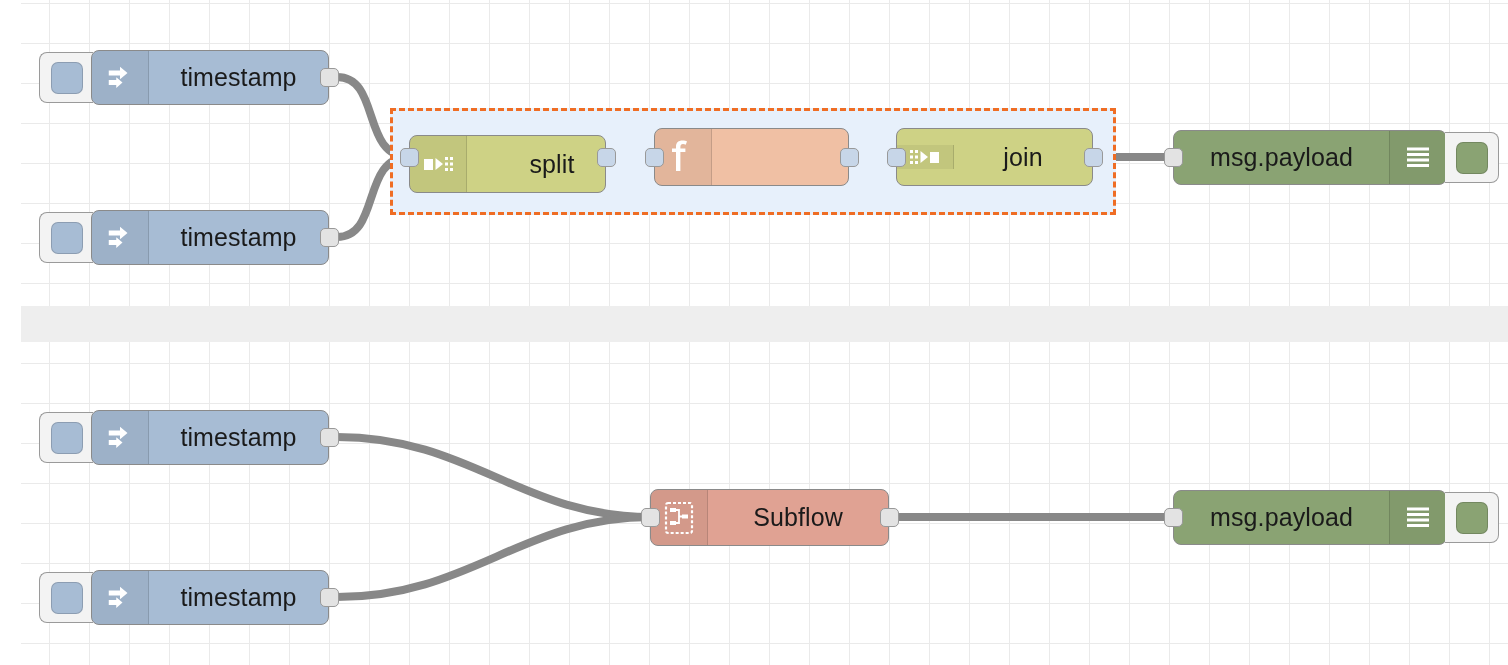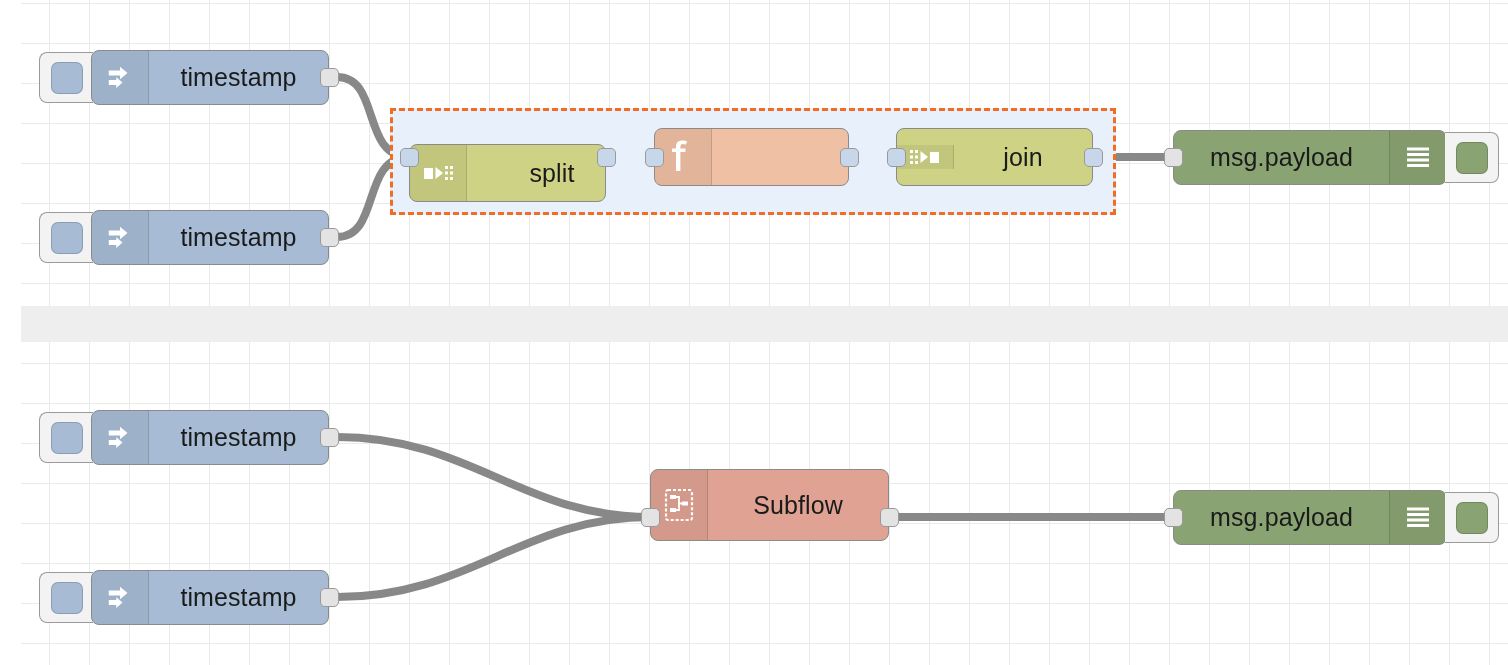--- a/index.html
+++ b/index.html
@@ -191,21 +191,21 @@
   <div class="node n-inject" style="left:70px; top:210px; width:238px; height:55px;">
     <span class="icon-cell">
       <svg class="icn" width="30" height="30" viewBox="0 0 24 24">
         <path fill="#ffffff" d="M3 6 h9 V3 l6 5 -6 5 v-3 H3 z M3 13.5 h6 v-2.2 l5 4.3 -5 4.3 V17.5 H3 z"></path>
       </svg>
     </span>
     <span class="label">timestamp</span>
   </div>
   <div class="port" style="left:299px; top:228px;"></div>
 
-  <div class="node n-split" style="left:388px; top:144px; width:197px; height:58px;gap:32px;">
+  <div class="node n-split" style="left:388px; top:135px; width:197px; height:58px;gap:32px;">
     <span class="icon-cell">
       <svg class="icn" width="32" height="24" viewBox="0 0 32 24">
         <rect x="2" y="7" width="9" height="11" fill="#ffffff"></rect>
         <path d="M13.5 6 L21 12 L13.5 18 z" fill="#ffffff"></path>
         <g fill="#ffffff">
           <rect x="23" y="5" width="3" height="3"></rect>
             <rect x="28" y="5" width="3" height="3"></rect>
           <rect x="23" y="10.5" width="3" height="3"></rect>
             <rect x="28" y="10.5" width="3" height="3"></rect>
           <rect x="23" y="16" width="3" height="3"></rect>
@@ -286,21 +286,21 @@
   <div class="node n-inject" style="left:70px; top:570px; width:238px; height:55px;">
     <span class="icon-cell">
       <svg class="icn" width="30" height="30" viewBox="0 0 24 24">
         <path fill="#ffffff" d="M3 6 h9 V3 l6 5 -6 5 v-3 H3 z M3 13.5 h6 v-2.2 l5 4.3 -5 4.3 V17.5 H3 z"></path>
       </svg>
     </span>
     <span class="label">timestamp</span>
   </div>
   <div class="port" style="left:299px; top:588px;"></div>
 
-  <div class="node n-sub" style="left:629px; top:469px; width:239px; height:72px;">
+  <div class="node n-sub" style="left:629px; top:489px; width:239px; height:57px;">
     <span class="icon-cell">
       <svg class="icn" width="30" height="34" viewBox="0 0 30 34">
         <rect x="2" y="2" width="26" height="30" rx="2" fill="none" stroke="#ffffff" stroke-width="2.2" stroke-dasharray="3 2"></rect>
         <rect x="6" y="7" width="6" height="4" fill="#ffffff"></rect>
         <rect x="6" y="20" width="6" height="4" fill="#ffffff"></rect>
         <rect x="18" y="13.5" width="6" height="4" fill="#ffffff"></rect>
         <path d="M12 9 h3 v6.5 h3 M12 22 h3 v-6.5 h3" fill="none" stroke="#ffffff" stroke-width="1.8"></path>
       </svg>
     </span>
     <span class="label">Subflow</span>

